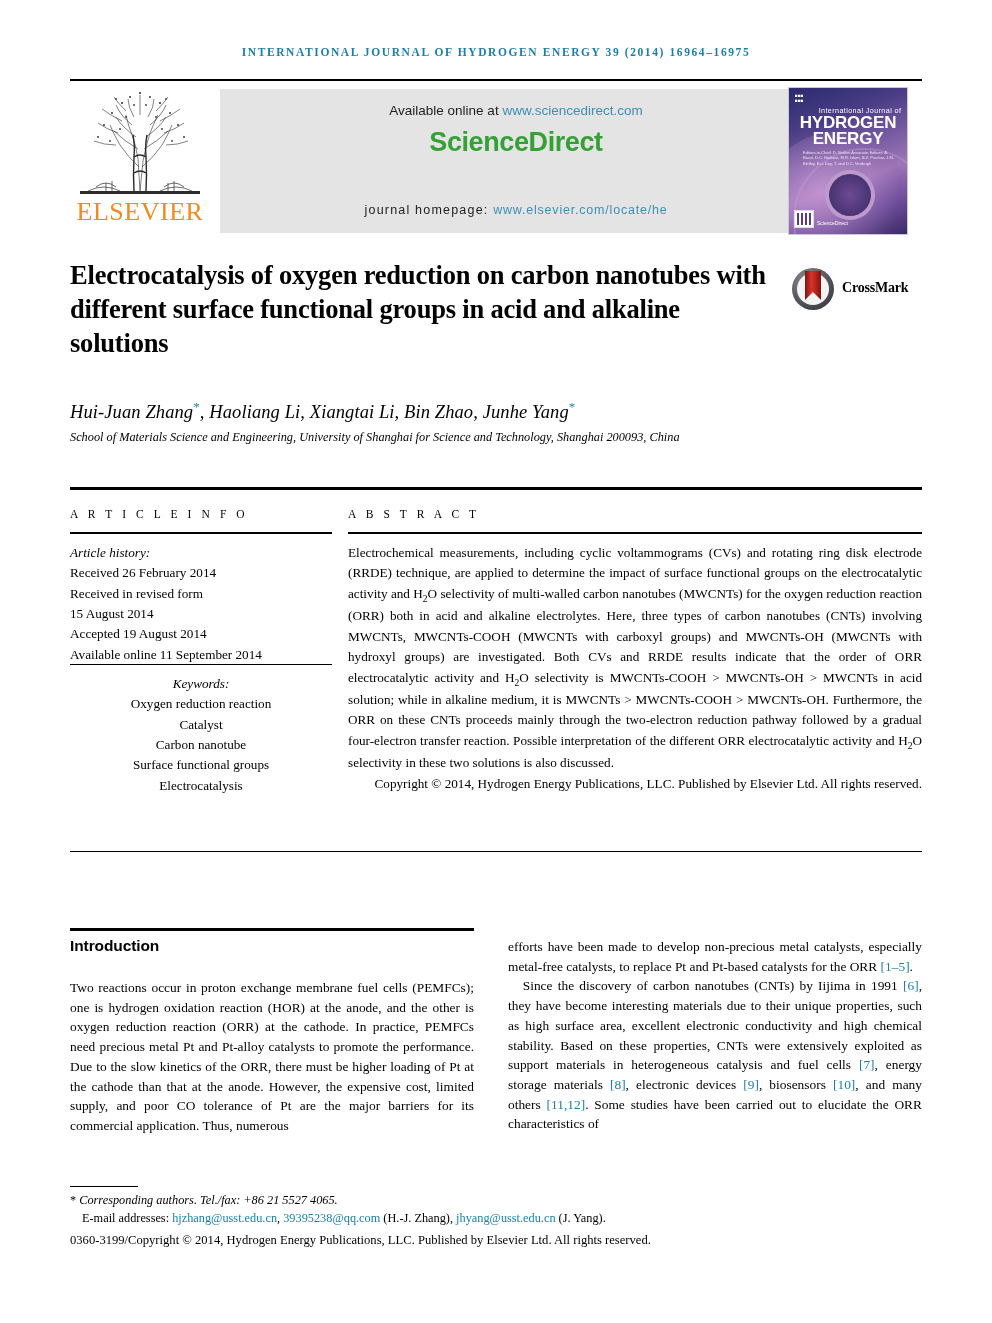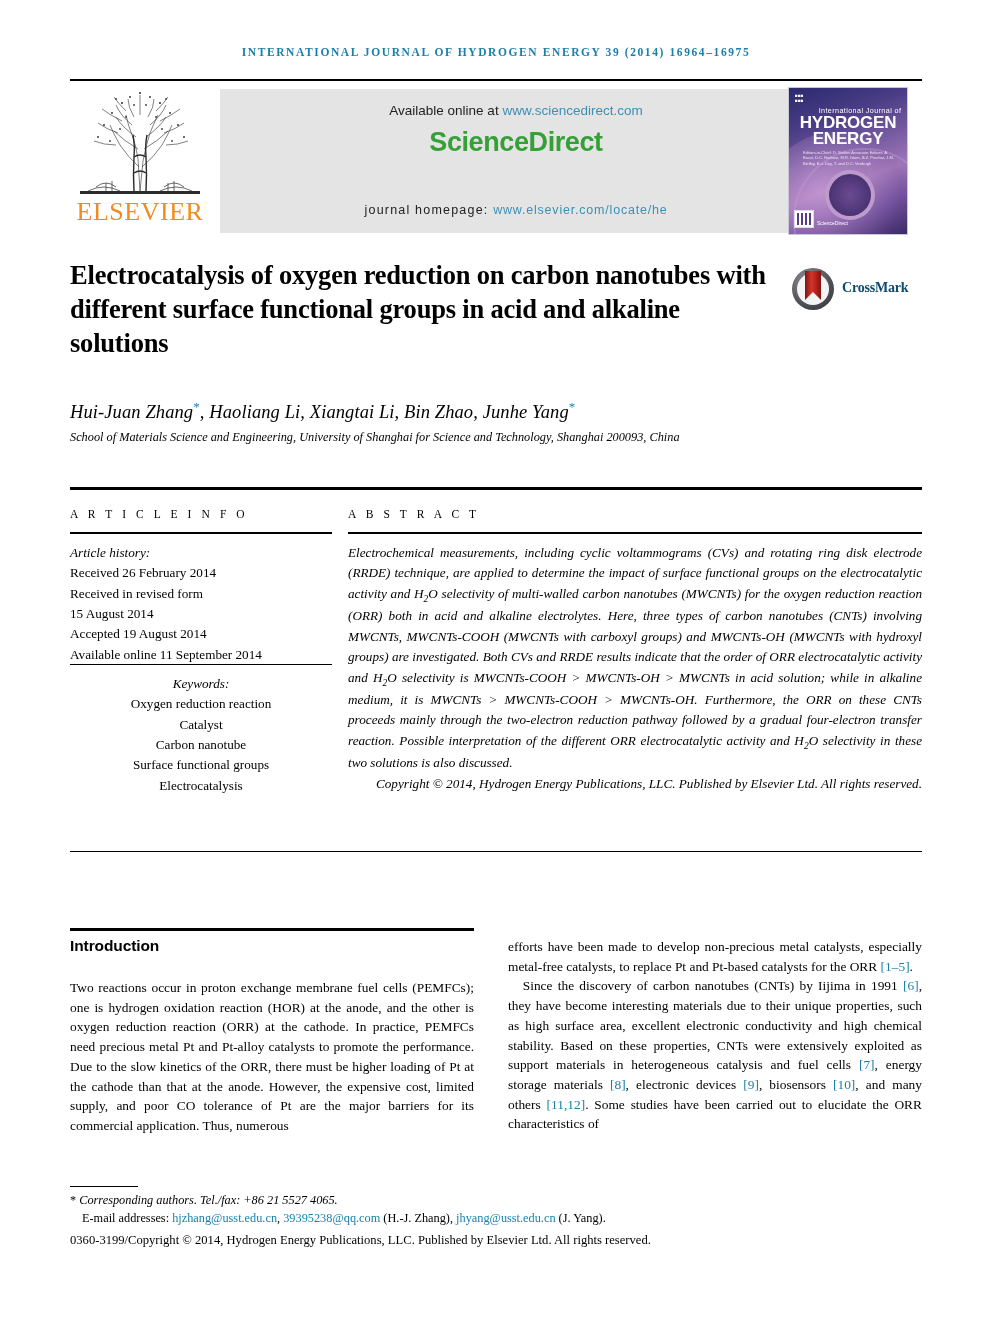--- a/index.html
+++ b/index.html
@@ -271,21 +271,21 @@
     width: 16px; height: 29px;
     background: linear-gradient(to right,#7e1410,#d6342b 40%,#b4211a 70%,#7e1410);
     clip-path: polygon(0 0, 100% 0, 100% 100%, 50% 72%, 0 100%);
   }
   .crossmark .cm-text {
     position: absolute;
     left: 50px; top: 12px;
     font-family: "Liberation Serif", "DejaVu Serif", serif;
     font-size: 14px;
     font-weight: bold;
-    color: #0c4a6e;
+    color: #000000;
     letter-spacing: -0.2px;
   }
 
   
   .authors {
     position: absolute;
     left: 70px;
     top: 399px;
     width: 852px;
     font-family: "Liberation Serif", "DejaVu Serif", serif;
@@ -356,21 +356,21 @@
     left: 348px;
     top: 543px;
     width: 574px;
     font-family: "Liberation Serif", "DejaVu Serif", serif;
     font-size: 13.2px;
     line-height: 1.55;
     text-align: justify;
     text-justify: inter-word;
     color: #000;
   }
-  .abstract p { margin: 0; font-style: italic; }
+  .abstract p { margin: 0; }
   .abstract .copyright { text-align: right; }
   sub { font-size: 0.72em; }
 
   
   .sec-rule {
     position: absolute;
     left: 70px;
     top: 928px;
     width: 404px;
     height: 3px;

